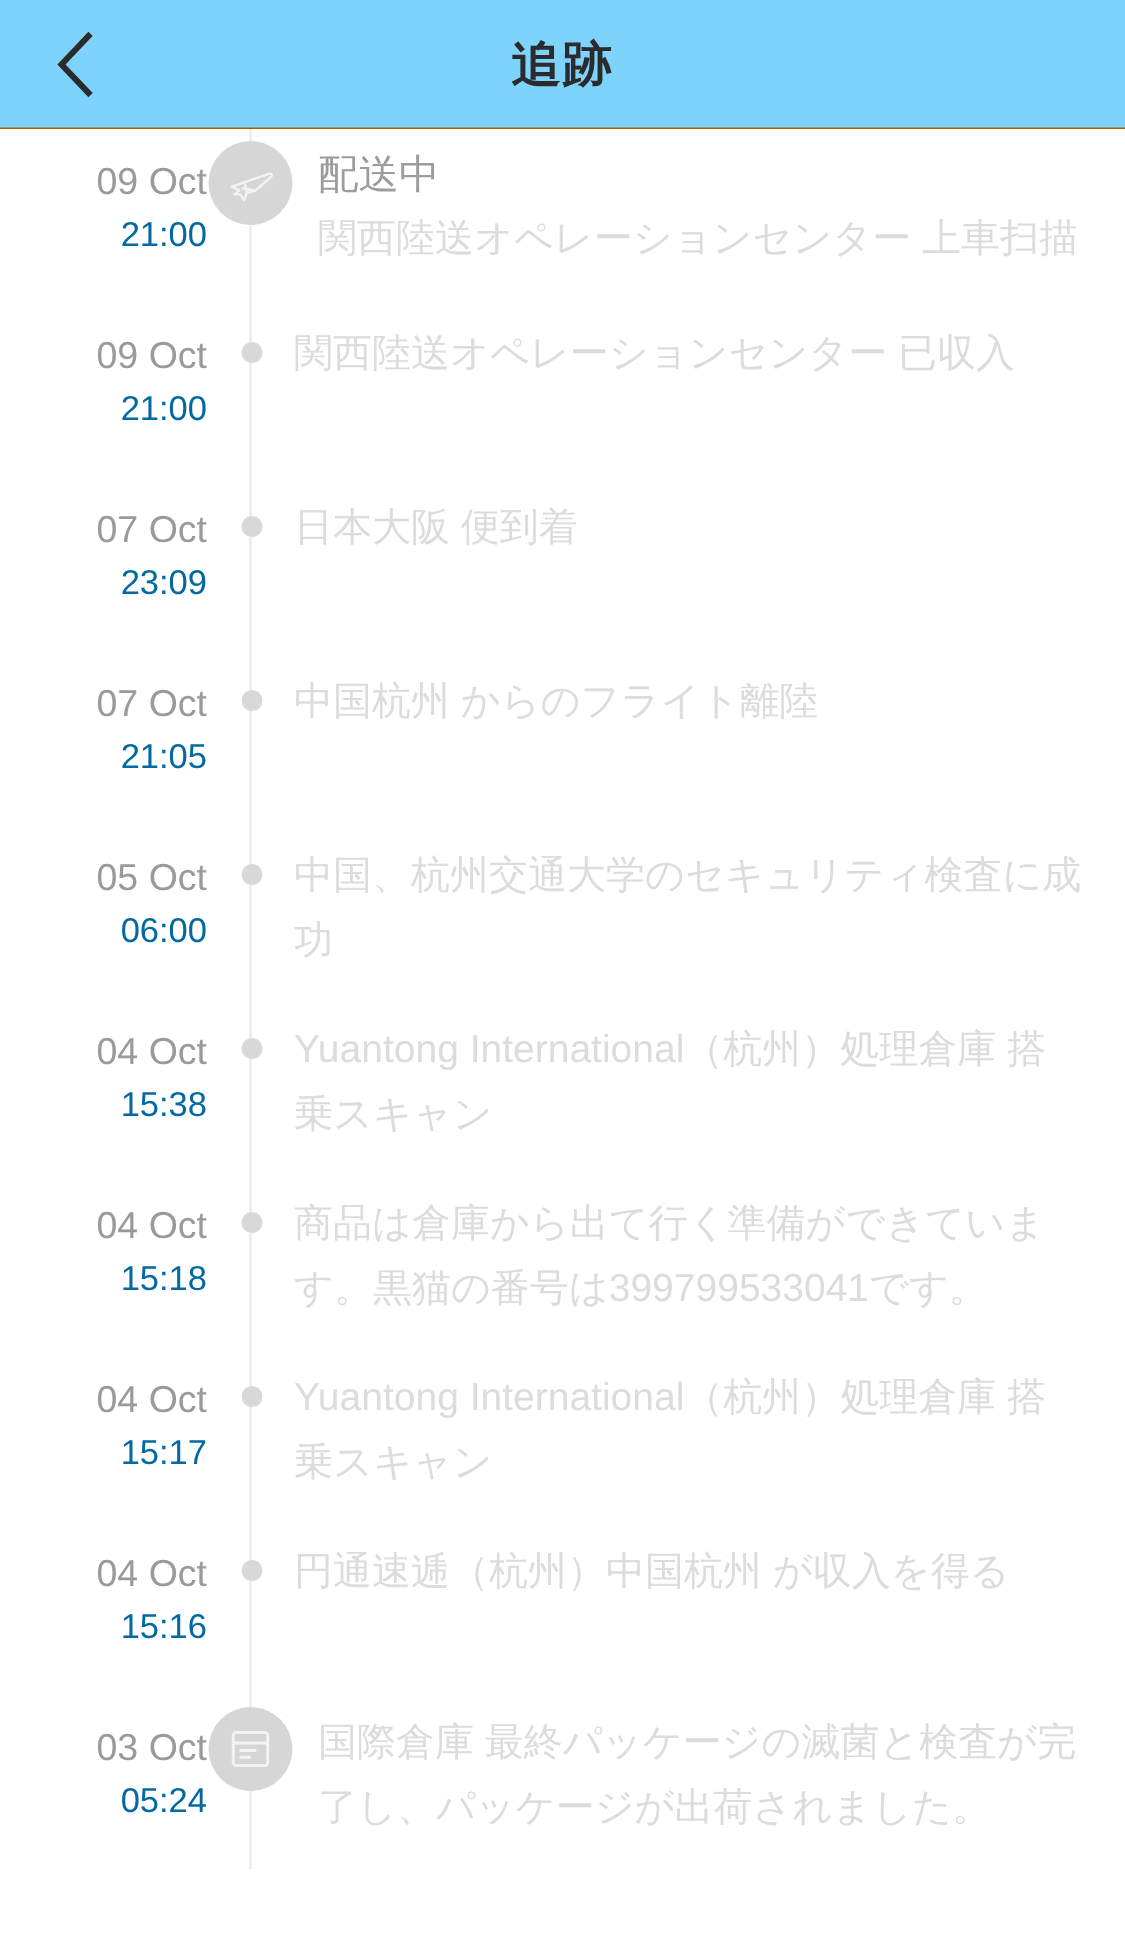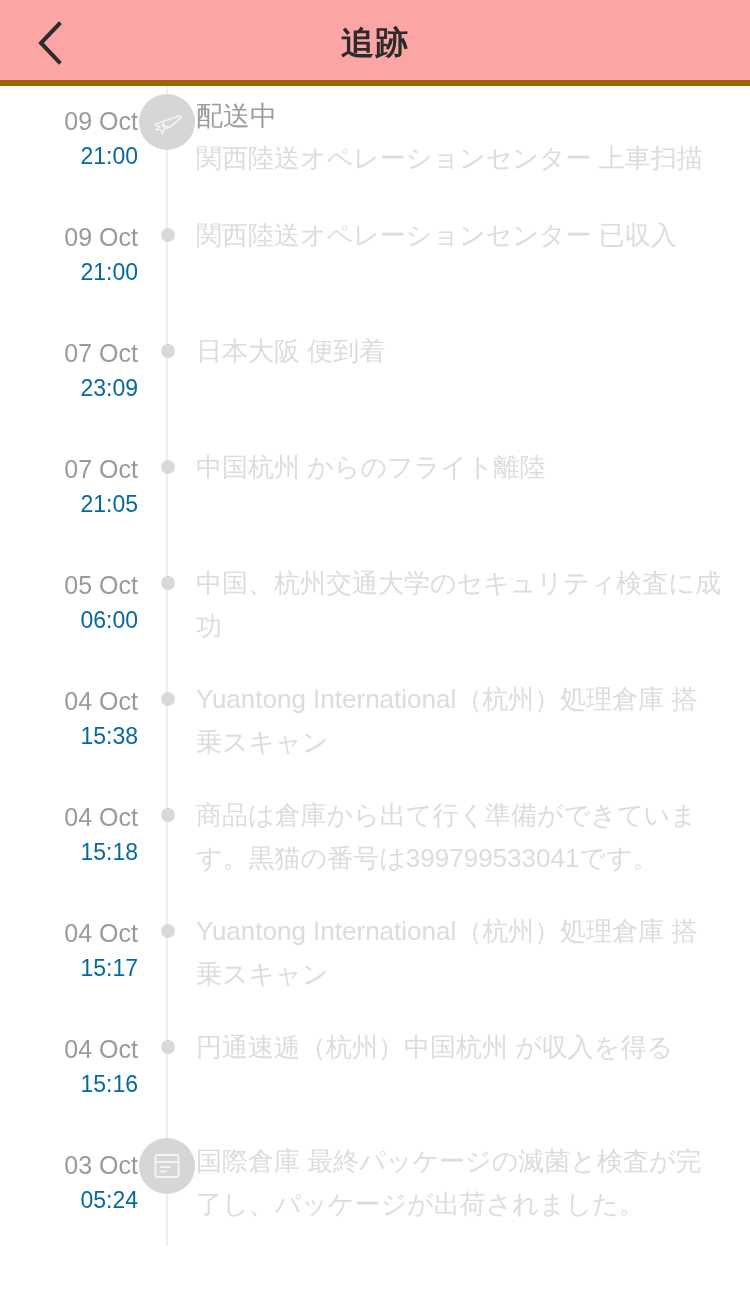--- a/index.html
+++ b/index.html
@@ -14,22 +14,22 @@
     overflow: hidden;
     font-family: "Liberation Sans", "DejaVu Sans", sans-serif;
     -webkit-font-smoothing: antialiased;
   }
 
   
   .header {
     position: relative;
     height: 86px;
     box-sizing: border-box;
-    border-bottom: 6px solid #a16207;
-    background: #fca5a5;
+    border-bottom: 1px solid #a16207;
+    background: #7dd3fc;
     display: flex;
     align-items: center;
   }
   .back-button {
     position: absolute;
     left: 14px;
     top: 8px;
     width: 72px;
     height: 70px;
     display: flex;
@@ -164,21 +164,21 @@
     font-size: 27px;
     color: #9c9c9c;
     line-height: 40px;
     margin-bottom: 1px;
   }
   .event-desc {
     font-size: 26px;
     color: #dcdcdc;
     line-height: 43px;
   }
-  .event.has-badge .event-body { padding-top: 10px; }
+  .event.has-badge .event-body { padding-top: 10px; margin-left: 16px; }
   .event.two-line { min-height: 116px; }
 </style>
 </head>
 <body>
 
 <div class="header">
 
   <div class="back-button">
     <span>
       <svg width="26" height="44" viewBox="0 0 26 44" fill="none">

